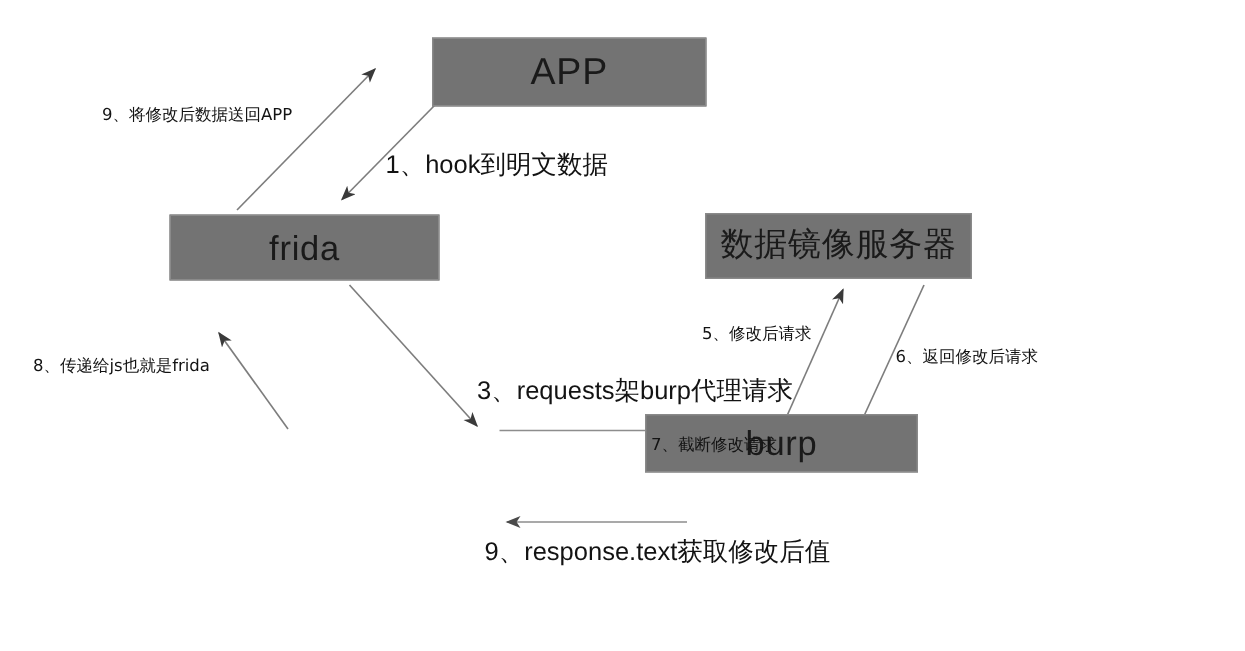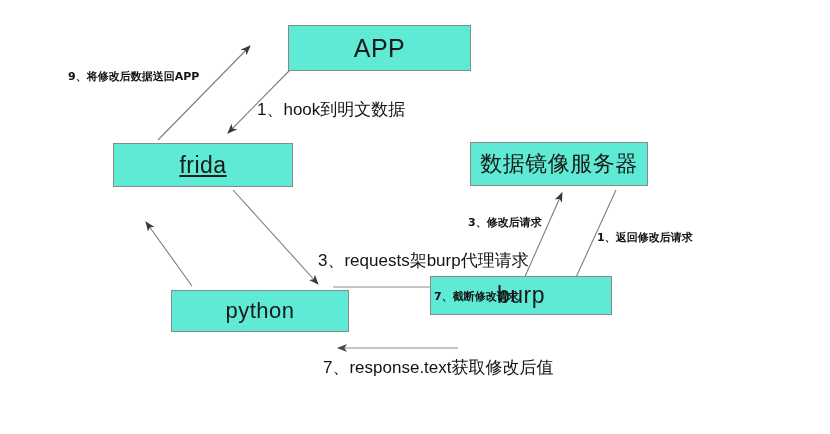--- a/index.html
+++ b/index.html
@@ -20,53 +20,53 @@
     left: 0;
     top: 0;
     width: 830px;
     height: 434px;
     pointer-events: none;
   }
   .node {
     position: absolute;
     box-sizing: border-box;
     border: 1px solid #8a8a8a;
-    background: #5eead4;
+    background: #737373;
     display: flex;
     align-items: center;
     justify-content: center;
     color: #1a1a1a;
   }
   .node-label {
     font-family: "Liberation Sans", sans-serif;
     font-weight: 400;
     letter-spacing: 0.5px;
     line-height: 1;
   }
   #node-app   { left: 288px; top: 25px;  width: 183px; height: 46px; }
   #node-frida { left: 113px; top: 143px; width: 180px; height: 44px; }
   #node-mirror{ left: 470px; top: 142px; width: 178px; height: 44px; }
   #node-python{ left: 171px; top: 290px; width: 178px; height: 42px; }
   #node-burp  { left: 430px; top: 276px; width: 182px; height: 39px; }
 
   #node-app   .node-label { font-size: 25px; }
-  #node-frida .node-label { font-size: 23px; text-decoration: underline; }
+  #node-frida .node-label { font-size: 23px; }
   #node-mirror .node-label{ font-size: 22px; font-family: "DejaVu Sans", sans-serif; }
   #node-python .node-label{ font-size: 22px; }
   #node-burp  .node-label { font-size: 23px; }
 
   .edge-label {
     position: absolute;
     color: #131313;
     white-space: nowrap;
     line-height: 1.25;
   }
   .lbl-serif {
     font-family: "DejaVu Sans", sans-serif;
-    font-weight: 700;
+    font-weight: 400;
     font-size: 11px;
   }
   .lbl-sans {
     font-family: "Liberation Sans", sans-serif;
     font-weight: 400;
     font-size: 17px;
   }
   #lbl-9 { left: 68px;  top: 70px;  }
   #lbl-1 { left: 257px; top: 99px;  }
   #lbl-2 { left: 217px; top: 208px; }
@@ -115,33 +115,31 @@
   </div>
 
   <div class="node" id="node-frida">
     <span class="node-label">frida</span>
   </div>
 
   <div class="node" id="node-mirror">
     <span class="node-label">数据镜像服务器</span>
   </div>
 
-  <div class="node" id="node-python">
-    <span class="node-label">python</span>
-  </div>
 
   <div class="node" id="node-burp">
     <span class="node-label">burp</span>
   </div>
 
   <div class="edge-label lbl-serif" id="lbl-9">9、将修改后数据送回APP</div>
   <div class="edge-label lbl-sans" id="lbl-1">1、hook到明文数据</div>
+  <div class="edge-label lbl-serif" id="lbl-8">8、传递给js也就是frida</div>
 
   <div class="edge-label lbl-sans" id="lbl-3">
     <span class="line1">3、requests架burp代理请求</span>
   </div>
 
-  <div class="edge-label lbl-serif" id="lbl-5">3、修改后请求</div>
-  <div class="edge-label lbl-serif" id="lbl-6">1、返回修改后请求</div>
+  <div class="edge-label lbl-serif" id="lbl-5">5、修改后请求</div>
+  <div class="edge-label lbl-serif" id="lbl-6">6、返回修改后请求</div>
   <div class="edge-label lbl-serif" id="lbl-4">7、截断修改请求</div>
-  <div class="edge-label lbl-sans" id="lbl-7">7、response.text获取修改后值</div>
+  <div class="edge-label lbl-sans" id="lbl-7">9、response.text获取修改后值</div>
 
 </div>
 
 </body></html>

